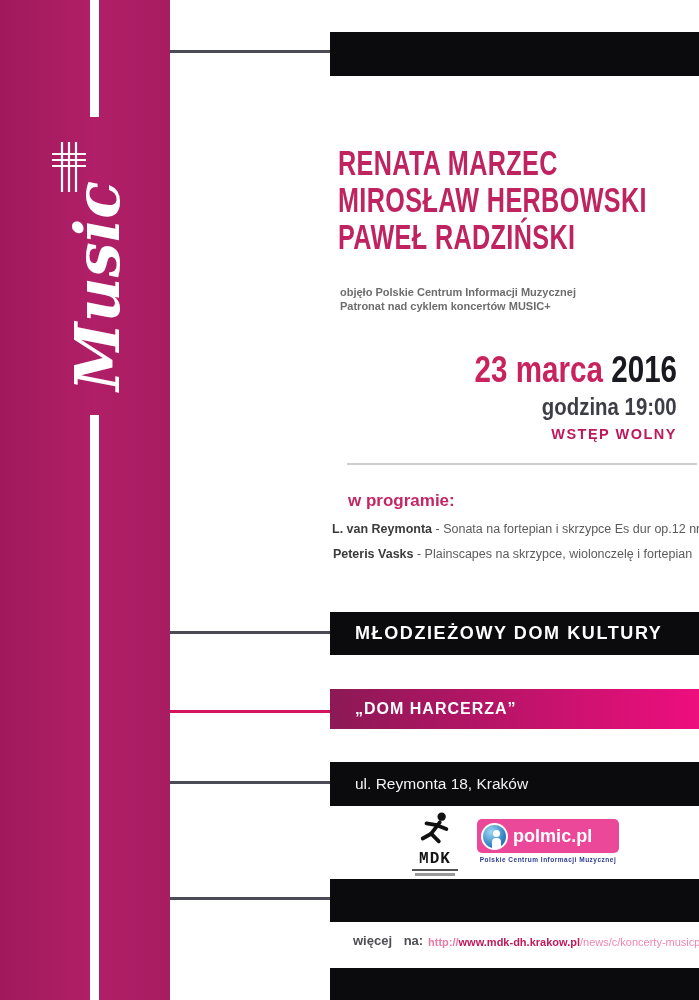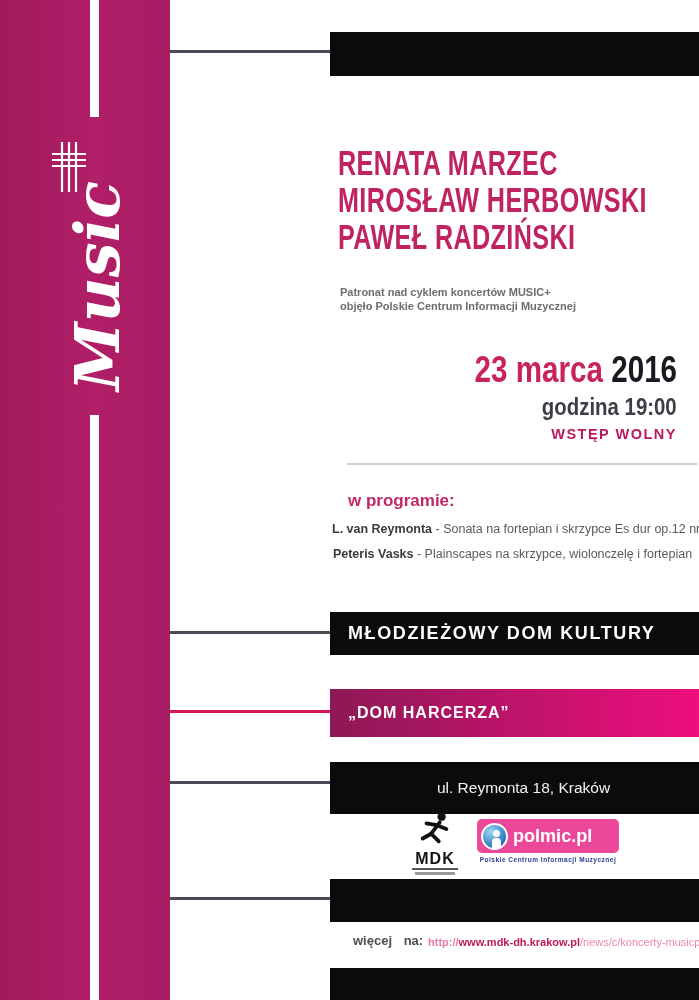--- a/index.html
+++ b/index.html
@@ -20,27 +20,27 @@
   
   .conn{position:absolute;left:170px;width:160px;height:3px;background:#4b4b55;}
   .conn.c-top{top:50px;}
   .conn.c-mdk{top:631px;}
   .conn.c-dh{top:710px;background:#d5145e;}
   .conn.c-rey{top:781px;}
   .conn.c-b2{top:897px;}
 
   
   .bar{position:absolute;left:330px;right:0;display:flex;align-items:center;
-       box-sizing:border-box;padding-left:18px;color:#fff;}
+       box-sizing:border-box;padding-left:25px;color:#fff;}
   .bar.black{background:#0b0b0d;}
   .bar.b-top{top:32px;height:44px;padding:0;}
   .bar.b-mdk{top:612px;height:43px;font-weight:bold;font-size:18px;letter-spacing:1.6px;}
-  .bar.b-dh{top:689px;height:48px;background:linear-gradient(90deg,#8c1955,#ee0e7e);
+  .bar.b-dh{top:689px;height:40px;background:linear-gradient(90deg,#8c1955,#ee0e7e);
             font-weight:bold;font-size:16px;letter-spacing:1px;}
-  .bar.b-rey{top:762px;height:52px;font-size:15.5px;color:#f2f2f2;justify-content:center;}
+  .bar.b-rey{top:762px;height:44px;font-size:15.5px;color:#f2f2f2;}
   .bar.b-2{top:879px;height:43px;}
   .bar.b-bot{top:968px;height:32px;}
 
   
   .koncert{position:absolute;left:337px;top:101px;font-size:27px;font-weight:bold;
            color:#4a4a4a;letter-spacing:9px;}
   .names{position:absolute;left:338px;top:144px;}
   .name{font-size:35px;font-weight:bold;color:#c02460;line-height:37px;
         letter-spacing:.5px;transform:scaleX(.72);transform-origin:0 50%;white-space:nowrap;}
   .patronat{position:absolute;left:340px;top:286px;font-size:11px;font-weight:bold;
@@ -59,21 +59,21 @@
 
   
   .wprog{position:absolute;left:348px;top:491px;font-size:17px;font-weight:bold;color:#c22766;}
   .prog{position:absolute;left:332px;right:6px;text-align:center;font-size:12.5px;
         color:#5b5b5b;white-space:nowrap;}
   .prog .comp{font-weight:bold;color:#3b3b3b;}
   .prog.p1{top:522px;}
   .prog.p2{top:547px;}
 
   
-  .mdk{position:absolute;left:404px;top:811px;width:62px;text-align:center;}
+  .mdk{position:absolute;left:404px;top:811px;width:62px;text-align:center;font-family:Liberation Mono, monospace;}
   .mdk-label{font-size:16px;font-weight:bold;color:#141414;letter-spacing:1px;line-height:15px;}
   .mdk-l1{width:46px;height:2px;background:#555;margin:2px auto 2px;}
   .mdk-l2{width:40px;height:3px;background:#9a9a9a;margin:0 auto;}
   .polmic{position:absolute;left:477px;top:819px;width:142px;}
   .polmic-box{height:34px;background:#ec4899;border-radius:5px;display:flex;align-items:center;
               box-sizing:border-box;padding:0 6px 0 4px;}
   .polmic-circle{width:27px;height:27px;background:#fff;border-radius:50%;position:relative;flex:0 0 auto;}
   .polmic-inner{position:absolute;left:2px;top:2px;width:23px;height:23px;border-radius:50%;
                 background:radial-gradient(circle at 35% 30%,#9fd8f2 0%,#2e7fc2 65%,#1b4f8f 100%);}
   .polmic-head{position:absolute;left:10px;top:5px;width:7px;height:7px;background:#fff;border-radius:50%;}
@@ -122,22 +122,22 @@
   <div class="conn c-b2"></div>
 
   <div class="bar black b-top"></div>
 
   <div class="names">
     <div class="name">RENATA MARZEC</div>
     <div class="name">MIROSŁAW HERBOWSKI</div>
     <div class="name">PAWEŁ RADZIŃSKI</div>
   </div>
   <div class="patronat">
+    <div>objęło Polskie Centrum Informacji Muzycznej</div>
     <div>Patronat nad cyklem koncertów MUSIC+</div>
-    <div>objęło Polskie Centrum Informacji Muzycznej</div>
   </div>
 
   <div class="dateline"><span class="dm">23 marca</span> <span class="yr">2016</span></div>
   <div class="time">godzina 19:00</div>
   <div class="admission">WSTĘP WOLNY</div>
   <div class="sep"></div>
 
   <div class="wprog">w programie:</div>
   <div class="prog p1"><span class="comp">L. van Reymonta</span> <span>- Sonata na fortepian i skrzypce Es dur op.12 nr 3</span></div>
   <div class="prog p2"><span class="comp">Peteris Vasks</span> <span>- Plainscapes na skrzypce, wiolonczelę i fortepian</span></div>

